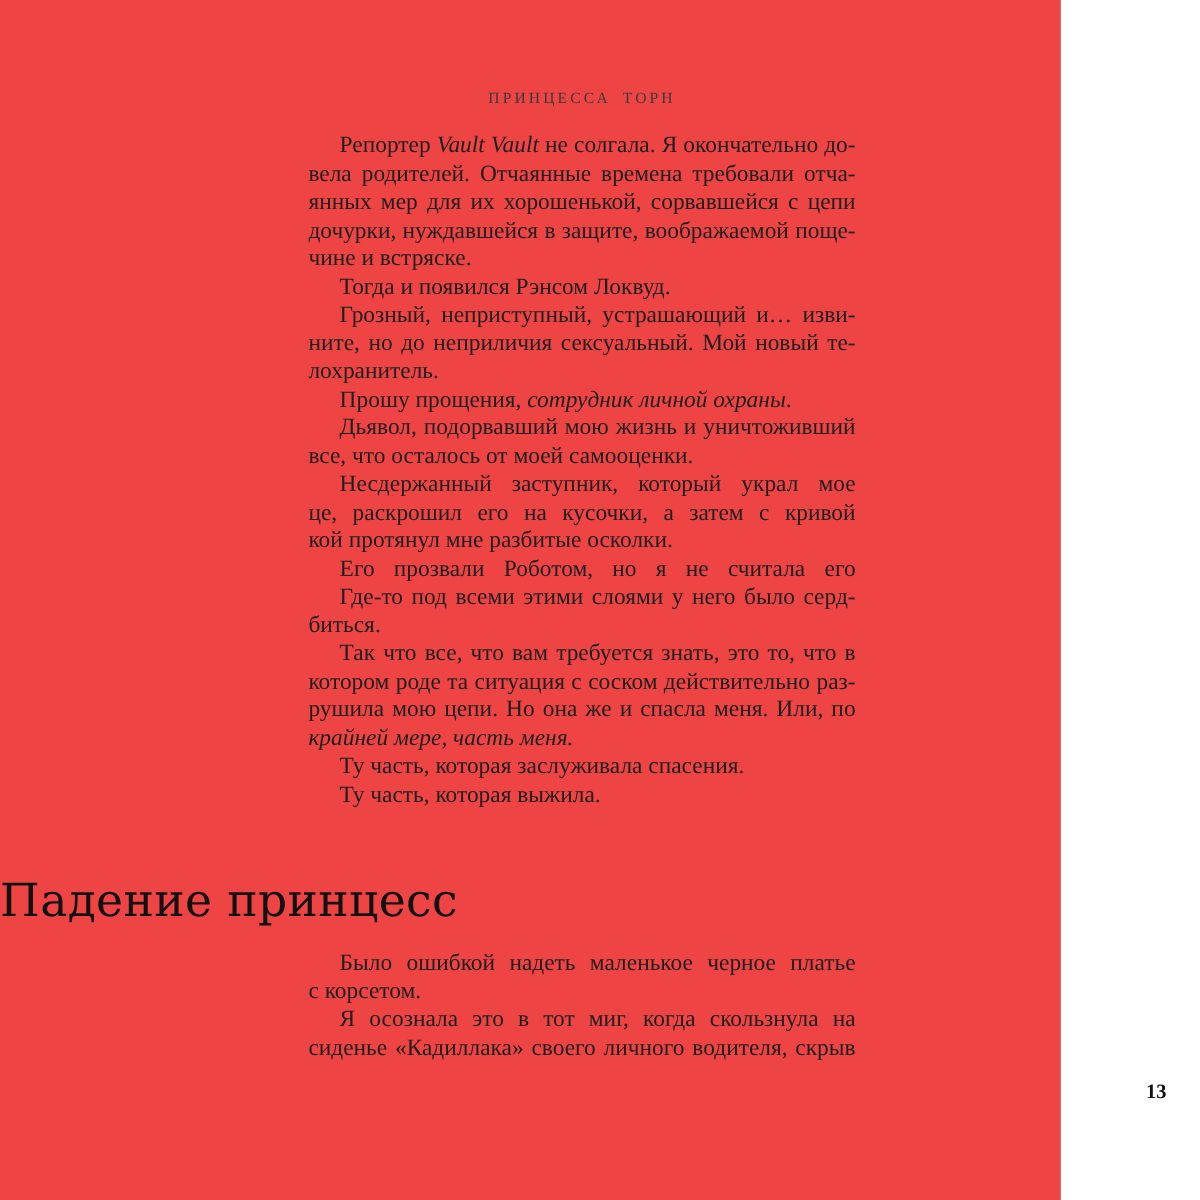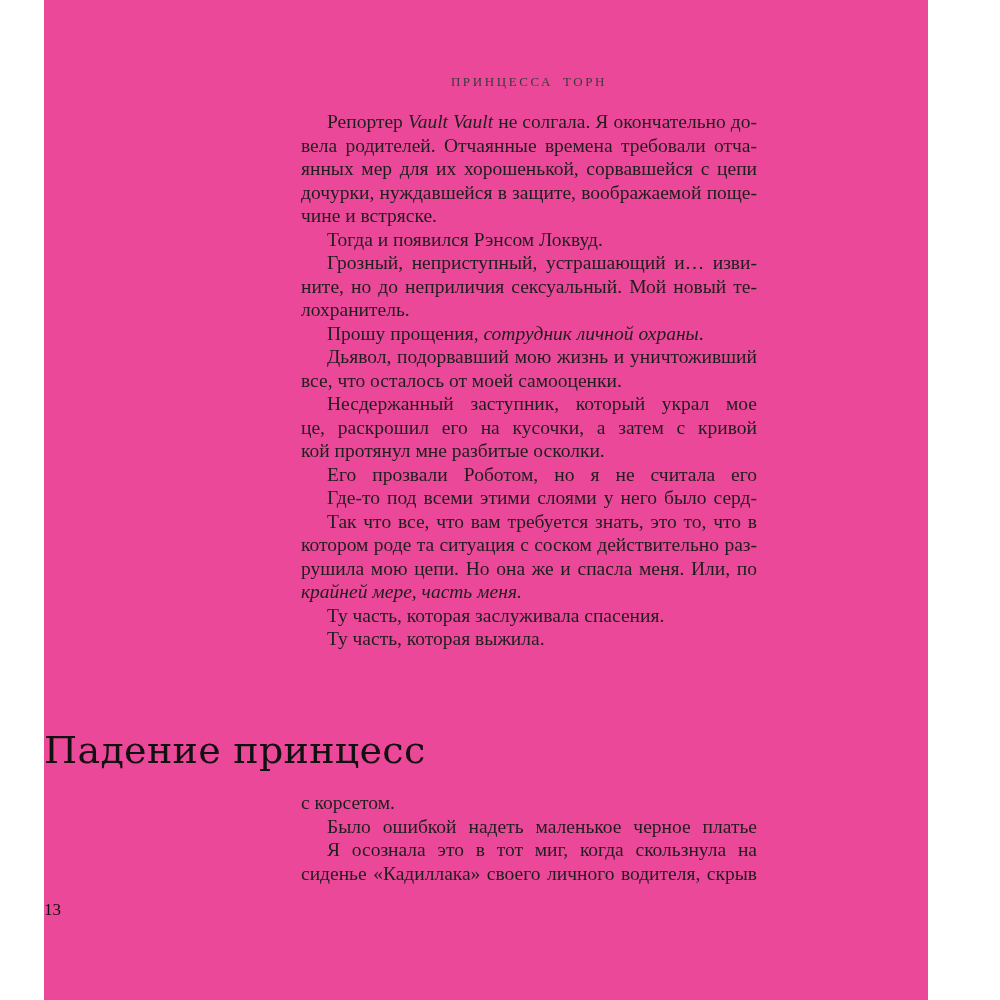--- a/index.html
+++ b/index.html
@@ -12,22 +12,21 @@
     height: 1000px;
     position: relative;
     overflow: hidden;
     font-family: "Liberation Serif", "DejaVu Serif", serif;
     color: #1e1e1e;
   }
   .page {
     position: absolute;
     left: 0; top: 0;
     width: 884px; height: 1000px;
-    background: #ec4899;
-    margin-left: 44px;
+    background: #ef4444;
   }
   .running-header {
     position: absolute;
     top: 74px;
     left: 0;
     width: 970px;
     text-align: center;
     font-size: 13px;
     letter-spacing: 2.6px;
     word-spacing: 4px;
@@ -68,23 +67,23 @@
     font-weight: normal;
     color: #111111;
     letter-spacing: 0.3px;
     margin: 0;
   }
   .page-number {
     position: absolute;
     top: 900px;
     left: 0;
     width: 972px;
-    text-align: left;
+    text-align: right;
     font-size: 17px;
-    font-weight: normal;
+    font-weight: bold;
     color: #111111;
   }
 </style>
 </head>
 <body>
 
 <div class="page">
 
   <div class="running-header">ПРИНЦЕССА ТОРН</div>
 
@@ -99,32 +98,33 @@
     <span class="line" style="white-space: normal; overflow: hidden;">ните, но до неприличия сексуальный. Мой новый те-</span>
     <span class="line last" style="white-space: normal; overflow: hidden;">лохранитель.</span>
     <span class="line indent last" style="white-space: normal; overflow: hidden;"><span>Прошу прощения, </span><span class="it">сотрудник личной охраны</span><span>.</span></span>
     <span class="line indent" style="white-space: normal; overflow: hidden;">Дьявол, подорвавший мою жизнь и уничтоживший</span>
     <span class="line last" style="white-space: normal; overflow: hidden;">все, что осталось от моей самооценки.</span>
     <span class="line indent" style="white-space: normal; overflow: hidden;">Несдержанный заступник, который украл мое серд-</span>
     <span class="line" style="white-space: normal; overflow: hidden;">це, раскрошил его на кусочки, а затем с кривой ухмыл-</span>
     <span class="line last" style="white-space: normal; overflow: hidden;">кой протянул мне разбитые осколки.</span>
     <span class="line indent" style="white-space: normal; overflow: hidden;">Его прозвали Роботом, но я не считала его таковым.</span>
     <span class="line indent" style="white-space: normal; overflow: hidden;">Где-то под всеми этими слоями у него было серд-</span>
+    <span class="line last" style="white-space: normal; overflow: hidden;">биться.</span>
     <span class="line indent" style="white-space: normal; overflow: hidden;">Так что все, что вам требуется знать, это то, что в не-</span>
     <span class="line" style="white-space: normal; overflow: hidden;">котором роде та ситуация с соском действительно раз-</span>
     <span class="line" style="white-space: normal; overflow: hidden;">рушила мою цепи. Но она же и спасла меня. Или, по</span>
     <span class="line last" style="white-space: normal; overflow: hidden; font-style: italic;">крайней мере, часть меня.</span>
     <span class="line indent last" style="white-space: normal; overflow: hidden;">Ту часть, которая заслуживала спасения.</span>
     <span class="line indent last" style="white-space: normal; overflow: hidden;">Ту часть, которая выжила.</span>
   </div>
 
   <h2 class="chapter-title">Падение принцесс</h2>
 
   <div class="textblock bottom">
+    <span class="line indent" style="white-space: normal; overflow: hidden;">Было ошибкой надеть маленькое черное платье</span>
     <span class="line last" style="white-space: normal; overflow: hidden;">с корсетом.</span>
-    <span class="line indent" style="white-space: normal; overflow: hidden;">Было ошибкой надеть маленькое черное платье</span>
     <span class="line indent" style="white-space: normal; overflow: hidden;">Я осознала это в тот миг, когда скользнула на заднее</span>
     <span class="line" style="white-space: normal; overflow: hidden;">сиденье «Кадиллака» своего личного водителя, скрыв</span>
   </div>
 
   <div class="page-number">13</div>
 
 </div>
 
 </body></html>

